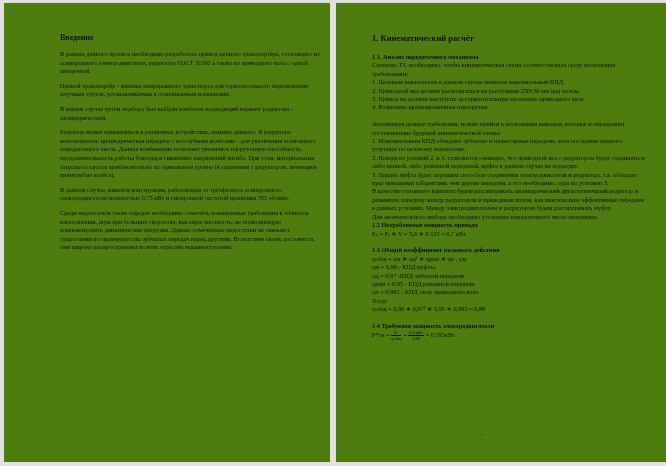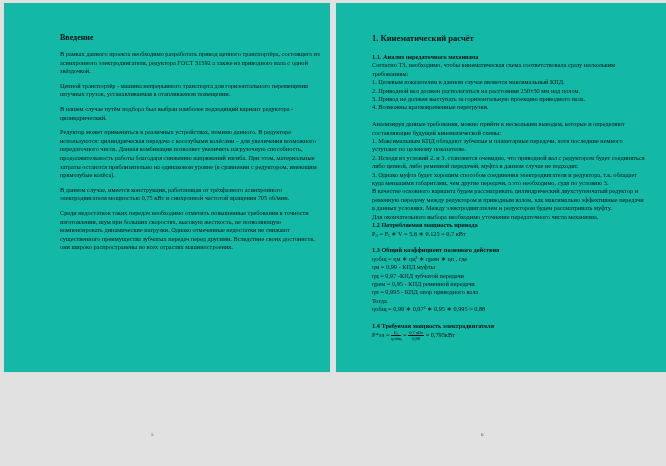--- a/index.html
+++ b/index.html
@@ -1,21 +1,21 @@
 <!DOCTYPE html>
 <html><head>
 <meta charset="utf-8">
 <style>
   html, body { margin:0; padding:0; }
   body {
     width:666px; height:466px; background:#e1e1e1; position:relative; overflow:hidden;
     font-family:"Liberation Serif", serif; color:#111;
   }
   .page {
-    position:absolute; top:3px; background:#14b8a6; height:369px;
+    position:absolute; top:3px; background:#4d7c0f; height:459px;
     box-shadow: 0 0 1px #c8c8c8;
   }
   .page1 { left:4px; width:326px; }
   .page2 { left:336px; width:327px;padding-left:12px; }
   .content { position:absolute; }
   .page1 .content { left:56px; top:30px; width:262px; }
   .page2 .content { left:36px; top:30px; width:276px; }
   .h-intro { font-weight:bold; font-size:8px; margin:0 0 8px 0; }
   .p1 p { font-size:6.3px; line-height:8.6px; margin:0 0 6px 0; }
   .h1 { font-weight:bold; font-size:8.5px; margin:0 0 10px 0; }

